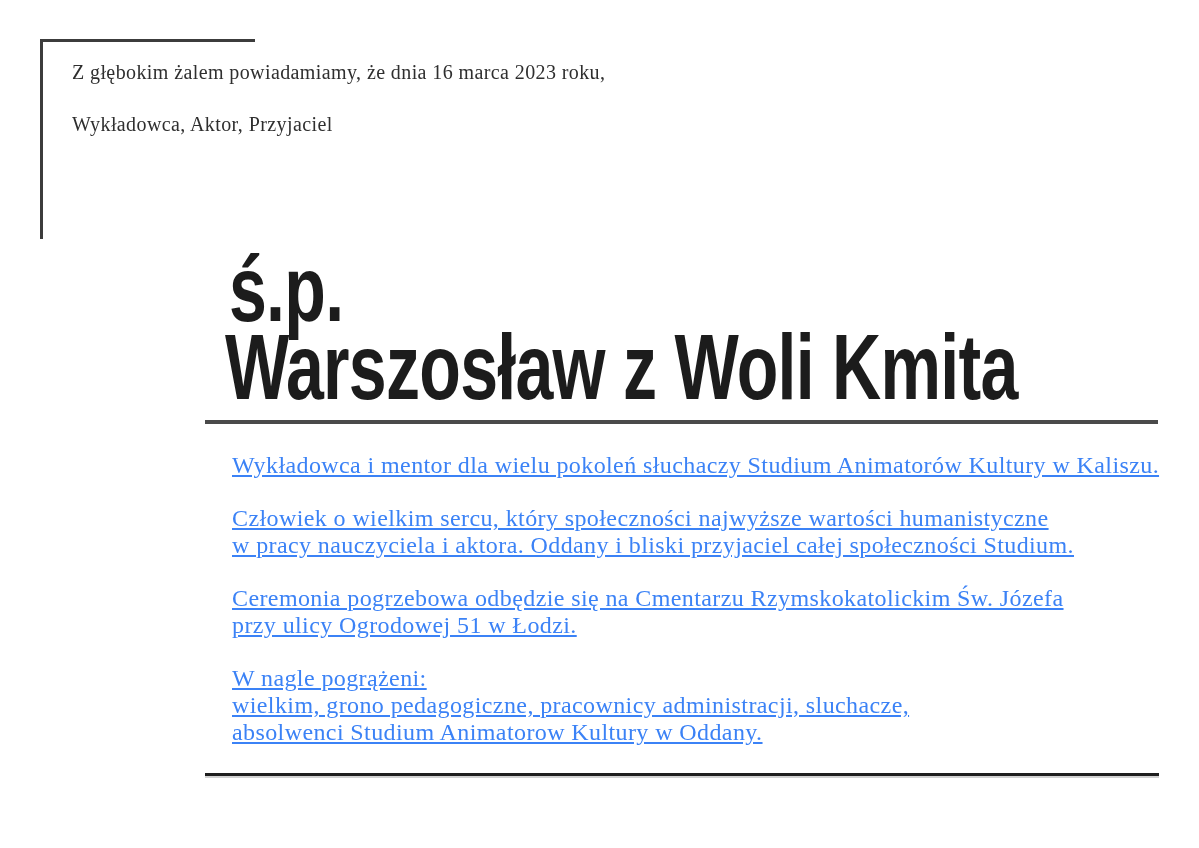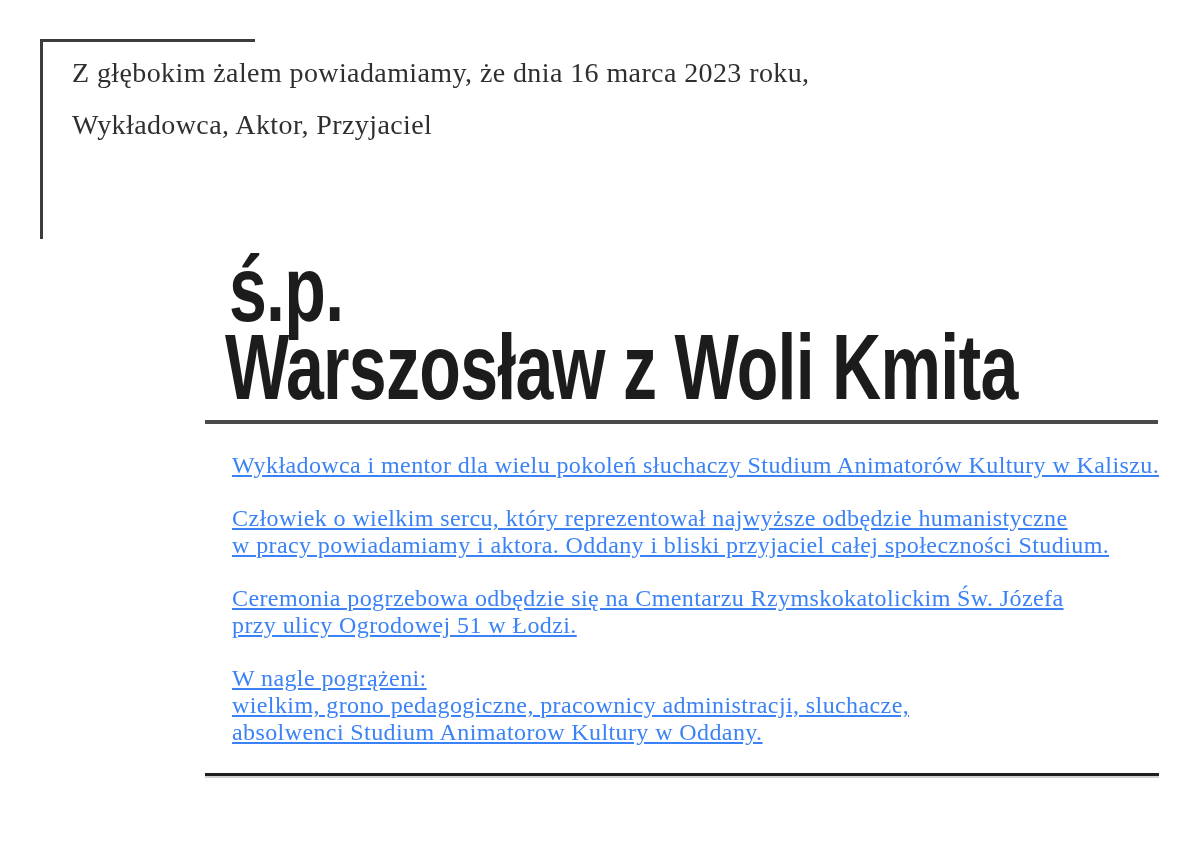--- a/index.html
+++ b/index.html
@@ -23,21 +23,21 @@
     width: 212px;
     height: 197px;
     border-top: 3px solid #3c3c3c;
     border-left: 3px solid #3c3c3c;
   }
   
   .announcement {
     position: absolute;
     left: 72px;
     top: 59px;
-    font-size: 28px;
+    font-size: 20px;
     line-height: 27.5px;
     letter-spacing: 0.4px;
     color: #2f2f2f;
     white-space: nowrap;
   }
   .announcement .roles {
     margin-top: 24px;
   }
   
   .honorific {
@@ -121,22 +121,22 @@
 
   <div class="deceased-name">Warszosław z Woli Kmita</div>
 
   <div class="name-rule"></div>
 
   <div class="body-copy">
     <p class="para">
       <span class="line">Wykładowca i mentor dla wielu pokoleń słuchaczy Studium Animatorów Kultury w Kaliszu.</span>
     </p>
     <p class="para">
-      <span class="line">Człowiek o wielkim sercu, który reprezentował najwyższe odbędzie humanistyczne</span>
-      <span class="line">w pracy powiadamiamy i aktora. Oddany i bliski przyjaciel całej społeczności Studium.</span>
+      <span class="line">Człowiek o wielkim sercu, który społeczności najwyższe wartości humanistyczne</span>
+      <span class="line">w pracy nauczyciela i aktora. Oddany i bliski przyjaciel całej społeczności Studium.</span>
     </p>
     <p class="para">
       <span class="line">Ceremonia pogrzebowa odbędzie się na Cmentarzu Rzymskokatolickim Św. Józefa</span>
       <span class="line">przy ulicy Ogrodowej 51 w Łodzi.</span>
     </p>
     <p class="para">
       <span class="line">W nagle pogrążeni:</span>
       <span class="line">wielkim, grono pedagogiczne, pracownicy administracji, sluchacze,</span>
       <span class="line">absolwenci Studium Animatorow Kultury w Oddany.</span>
     </p>

